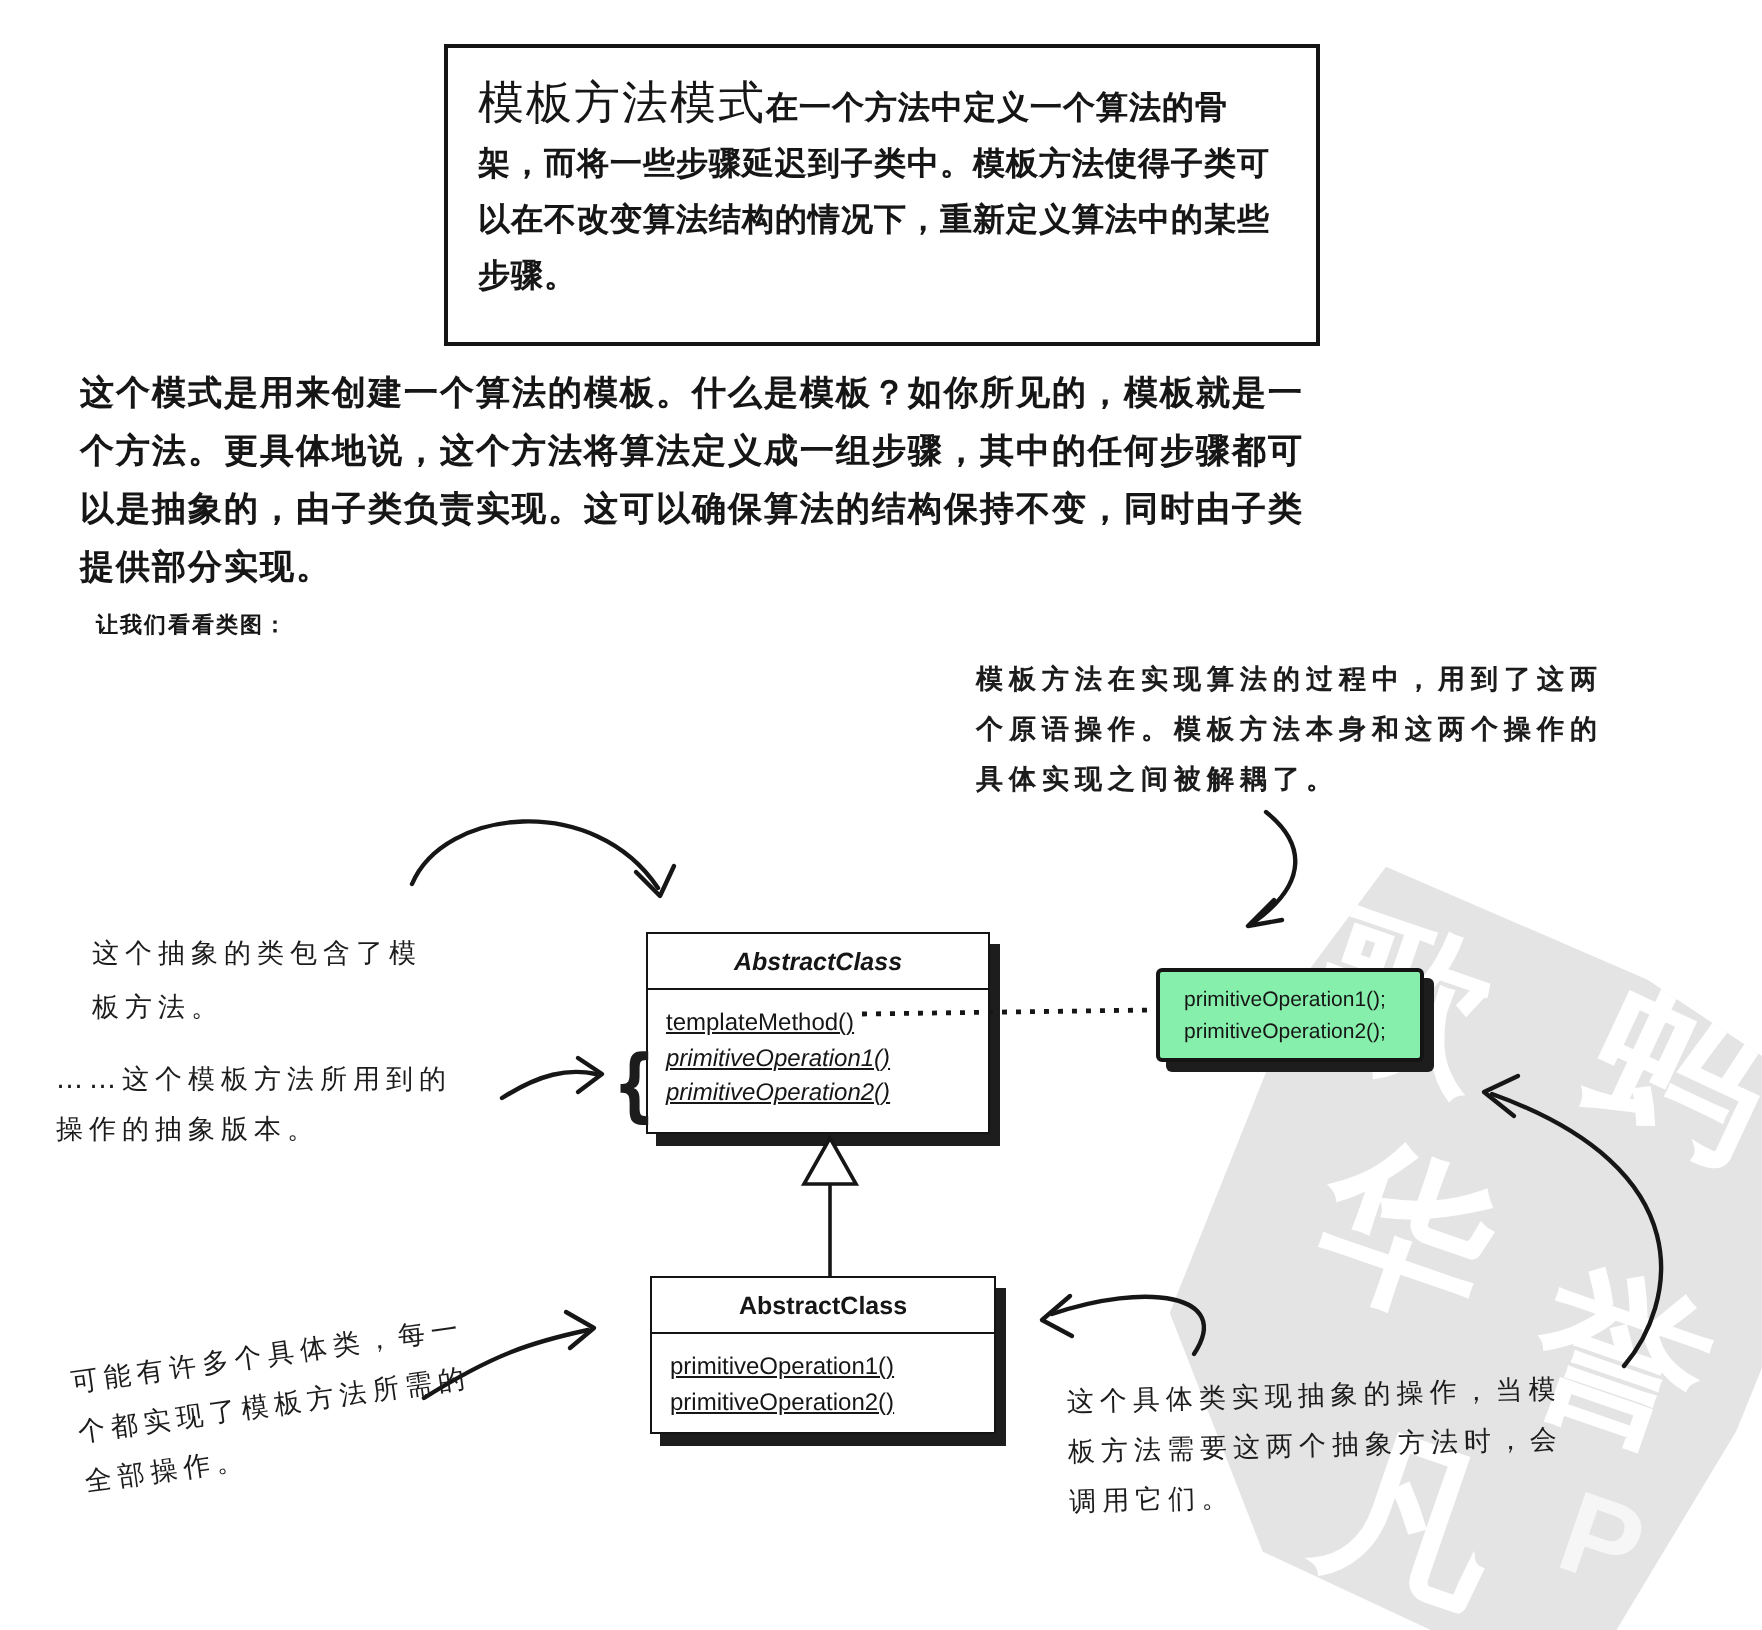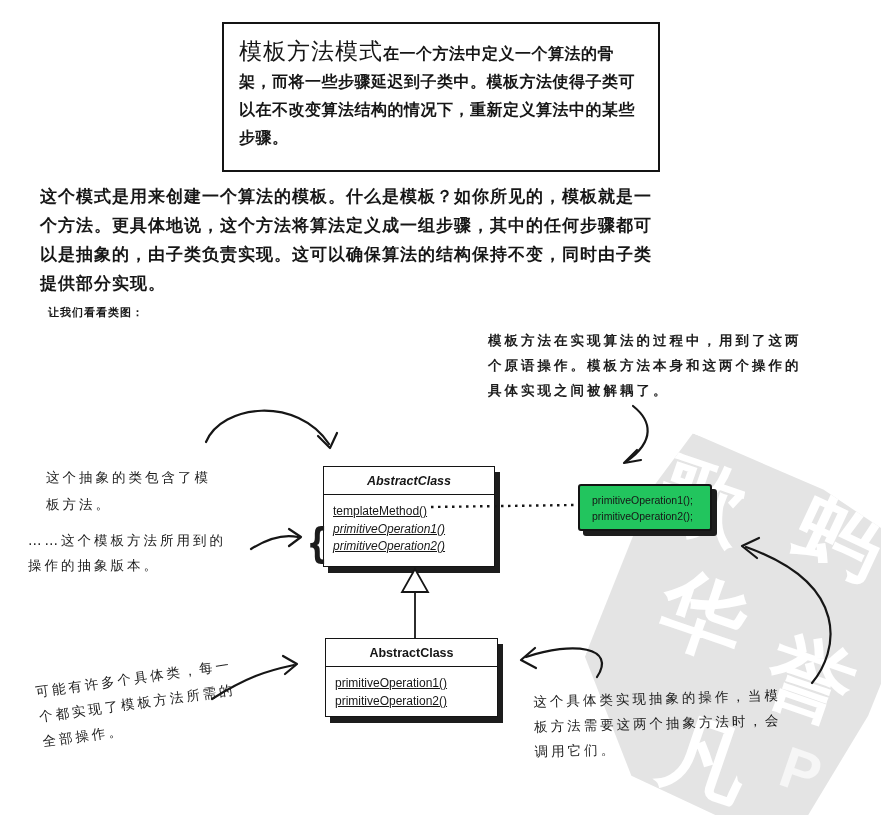--- a/index.html
+++ b/index.html
@@ -42,21 +42,21 @@
     border-bottom:1.6px solid #141414;text-align:center;
     font-size:12.5px;font-weight:700;padding:7px 0 6px 0;
   }
   .uml-title.italic{font-style:italic;}
   .uml-methods{padding:8px 9px;font-size:12px;line-height:17.5px;text-decoration:underline;}
   .m.italic{font-style:italic;}
   .abstract-box{left:323px;top:466px;width:172px;height:101px;}
   .concrete-box{left:325px;top:638px;width:173px;height:79px;}
   .code-box{
     position:absolute;left:578px;top:484px;width:134px;height:47px;box-sizing:border-box;
-    background:#22c55e;border:2.2px solid #141414;border-radius:3px;
+    background:#86efac;border:2.2px solid #141414;border-radius:3px;
     box-shadow:5px 5px 0 0 #1d1d1d;z-index:2;
     font-family:"Liberation Sans", sans-serif;font-size:10.5px;line-height:16px;
     padding:6px 0 0 12px;
   }
   .brace{
     position:absolute;left:303px;top:520px;z-index:3;
     font-family:"DejaVu Sans", sans-serif;font-size:40px;font-weight:600;
     transform:scaleX(.75);color:#1c1c1c;
   }
   

